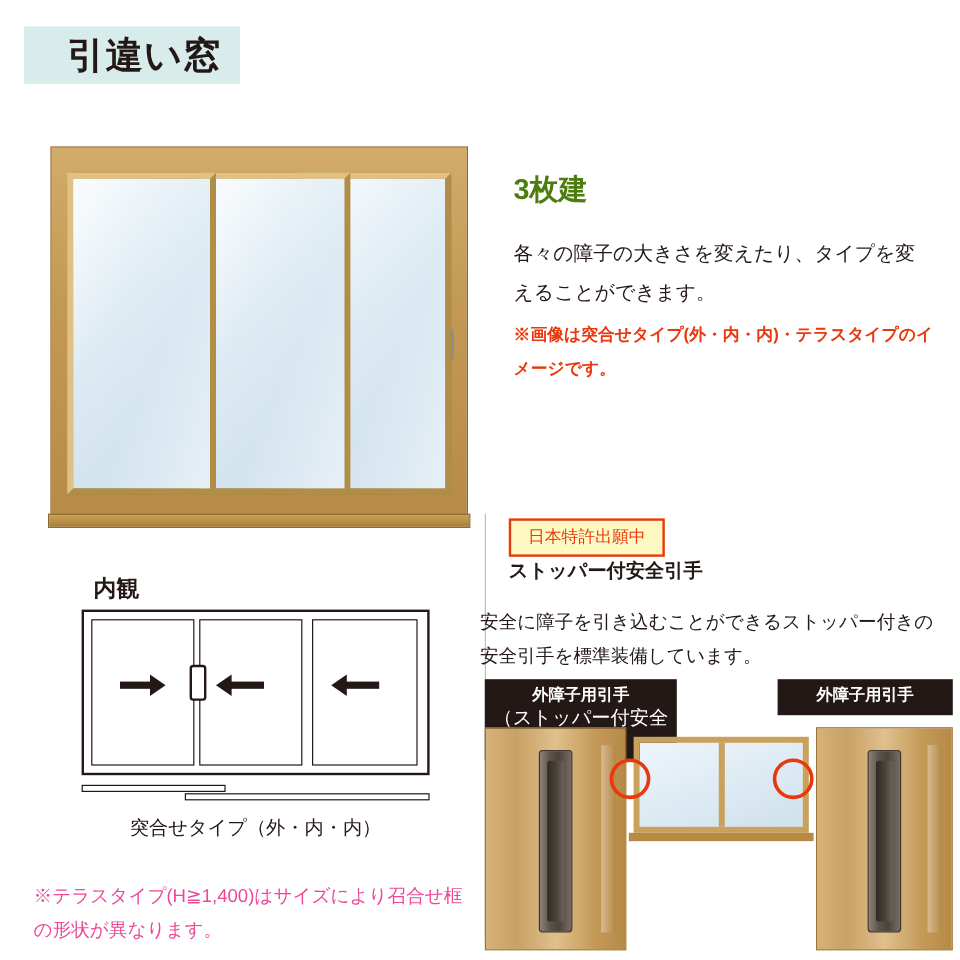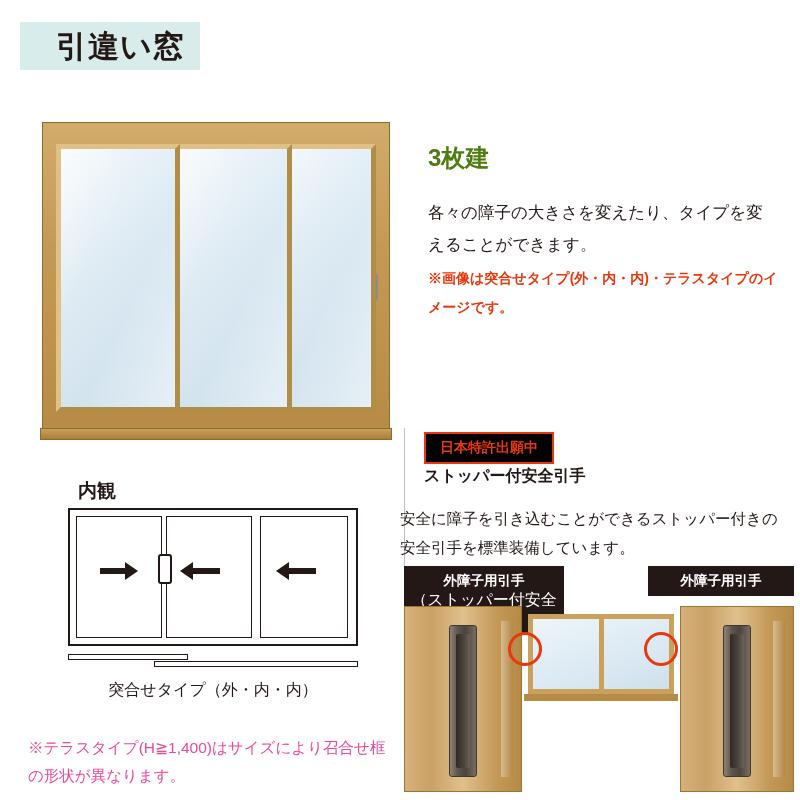--- a/index.html
+++ b/index.html
@@ -252,22 +252,22 @@
 
   
   .patent-badge {
     position: absolute;
     left: 424px;
     top: 432px;
     padding: 5px 14px;
     border: 2px solid #e8380d;
     color: #e8380d;
     font-size: 14px;
-    font-weight: bold;
-    background: #000000;
+    font-weight: normal;
+    background: #fef9c3;
   }
   .stopper-title {
     position: absolute;
     left: 424px;
     top: 466px;
     font-size: 16px;
     font-weight: bold;
   }
   .stopper-body {
     position: absolute;
@@ -281,20 +281,21 @@
   
   .hp-label {
     position: absolute;
     background: #231815;
     color: #ffffff;
     text-align: center;
     font-size: 13.5px;
     line-height: 19px;
     padding: 5px 0 6px;
     font-weight: bold;
+    font-family: Liberation Mono, monospace;
   }
   .hp-label .sub { font-weight: normal; font-size: 16px; display: block; }
   .hp-label.left-lbl  { left: 404px; top: 566px; width: 160px; }
   .hp-label.right-lbl { left: 648px; top: 566px; width: 146px; }
 
   .door-panel {
     position: absolute;
     top: 606px;
     height: 186px;
     background: linear-gradient(90deg, #d6b17a 0%, #c8a166 22%, #e0c08c 50%, #c49a59 78%, #b68a46 100%);

